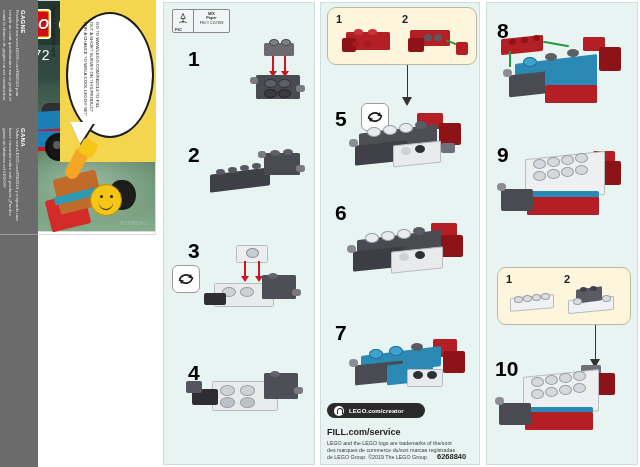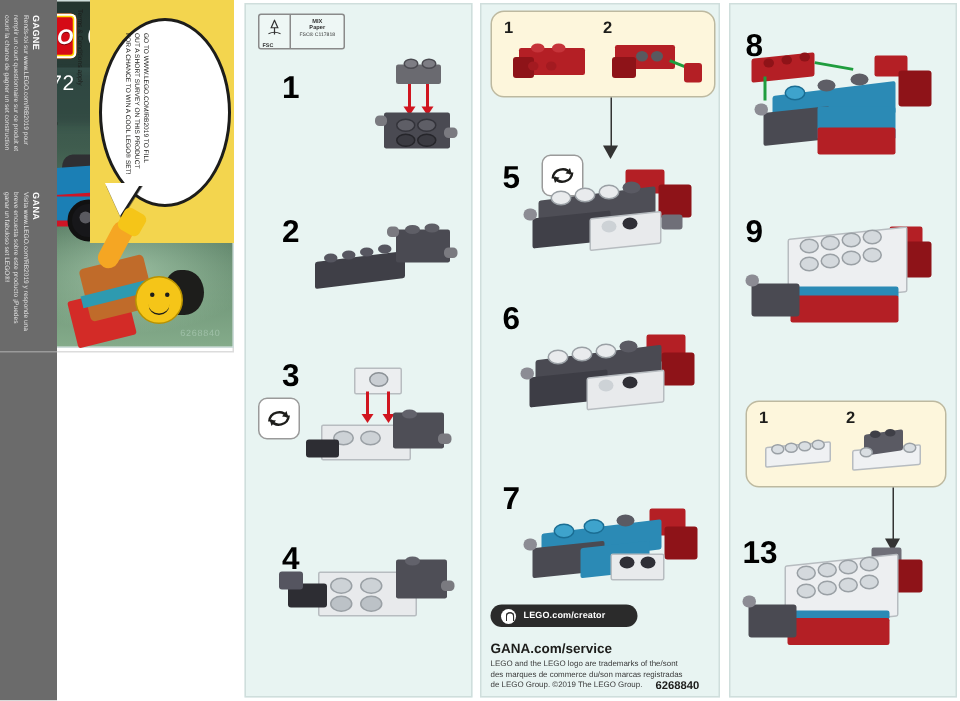--- a/index.html
+++ b/index.html
@@ -350,21 +350,21 @@
       <div class="brick" style="left:86px;top:366px;width:34px;height:16px;background:#e8eaec;border:1px solid #b7bcc0;"></div>
       <div class="stud" style="left:92px;top:368px;width:10px;height:8px;background:#2f2f36;border-radius:50%;"></div>
       <div class="stud" style="left:106px;top:368px;width:10px;height:8px;background:#2f2f36;border-radius:50%;"></div>
       <div class="brick" style="left:28px;top:356px;width:9px;height:8px;background:#8c8c94;border-radius:4px;"></div>
     </div>
 
     <div class="svc-badge" style="left:6px;top:400px;width:84px;">
       <span class="circ"></span>
       <span>LEGO.com/creator</span>
     </div>
-    <div class="svc-title" style="left:6px;top:424px;">GANA.com/service</div>
+    <div class="svc-title" style="left:6px;top:424px;">FILL.com/service</div>
     <div class="legal" style="left:6px;top:437px;">LEGO and the LEGO logo are trademarks of the/sont</div>
     <div class="legal" style="left:6px;top:444px;">des marques de commerce du/son marcas registradas</div>
     <div class="legal" style="left:6px;top:451px;">de LEGO Group. ©2019 The LEGO Group.</div>
     <div style="position:absolute;left:116px;top:449px;font-size:7.5px;font-weight:bold;color:#1d1d1b;">6268840</div>
   </div>
 
   <div class="panel" id="col3">
 
     <div class="step-num" style="left:10px;top:16px;">8</div>
     <div>
@@ -417,21 +417,21 @@
       <div class="brick" style="left:70px;top:30px;width:44px;height:12px;background:#eff1f3;border:1px solid #b7bcc0;transform:skewY(-5deg);"></div>
       <div class="brick" style="left:78px;top:20px;width:26px;height:14px;background:#5a5a63;transform:skewY(-8deg);"></div>
       <div class="stud" style="left:82px;top:19px;width:7px;height:5px;background:#3f3f47;border-radius:50%;"></div>
       <div class="stud" style="left:92px;top:18px;width:7px;height:5px;background:#3f3f47;border-radius:50%;"></div>
       <div class="stud" style="left:75px;top:30px;width:7px;height:5px;background:#d9dee2;border:1px solid #9aa0a5;"></div>
       <div class="stud" style="left:104px;top:27px;width:7px;height:5px;background:#d9dee2;border:1px solid #9aa0a5;"></div>
     </div>
     <div class="arrow-down" style="left:108px;top:322px;height:36px;"></div>
     <div class="arrow-head" style="left:103px;top:356px;"></div>
 
-    <div class="step-num" style="left:8px;top:354px;">13</div>
+    <div class="step-num" style="left:8px;top:354px;">10</div>
     <div>
       <div class="brick" style="left:94px;top:362px;width:20px;height:14px;background:#6f6f78;"></div>
       <div class="brick" style="left:108px;top:370px;width:20px;height:22px;background:#8e1318;border-radius:2px;"></div>
       <div class="brick" style="left:36px;top:370px;width:74px;height:40px;background:#edeff1;border:1px solid #b7bcc0;transform:skewY(-6deg);"></div>
       <div class="stud" style="left:44px;top:374px;width:11px;height:8px;background:#d4d9dd;border:1px solid #9aa0a5;"></div>
       <div class="stud" style="left:58px;top:372px;width:11px;height:8px;background:#d4d9dd;border:1px solid #9aa0a5;"></div>
       <div class="stud" style="left:72px;top:370px;width:11px;height:8px;background:#d4d9dd;border:1px solid #9aa0a5;"></div>
       <div class="stud" style="left:86px;top:368px;width:11px;height:8px;background:#d4d9dd;border:1px solid #9aa0a5;"></div>
       <div class="stud" style="left:44px;top:386px;width:11px;height:8px;background:#d4d9dd;border:1px solid #9aa0a5;"></div>
       <div class="stud" style="left:58px;top:384px;width:11px;height:8px;background:#d4d9dd;border:1px solid #9aa0a5;"></div>

